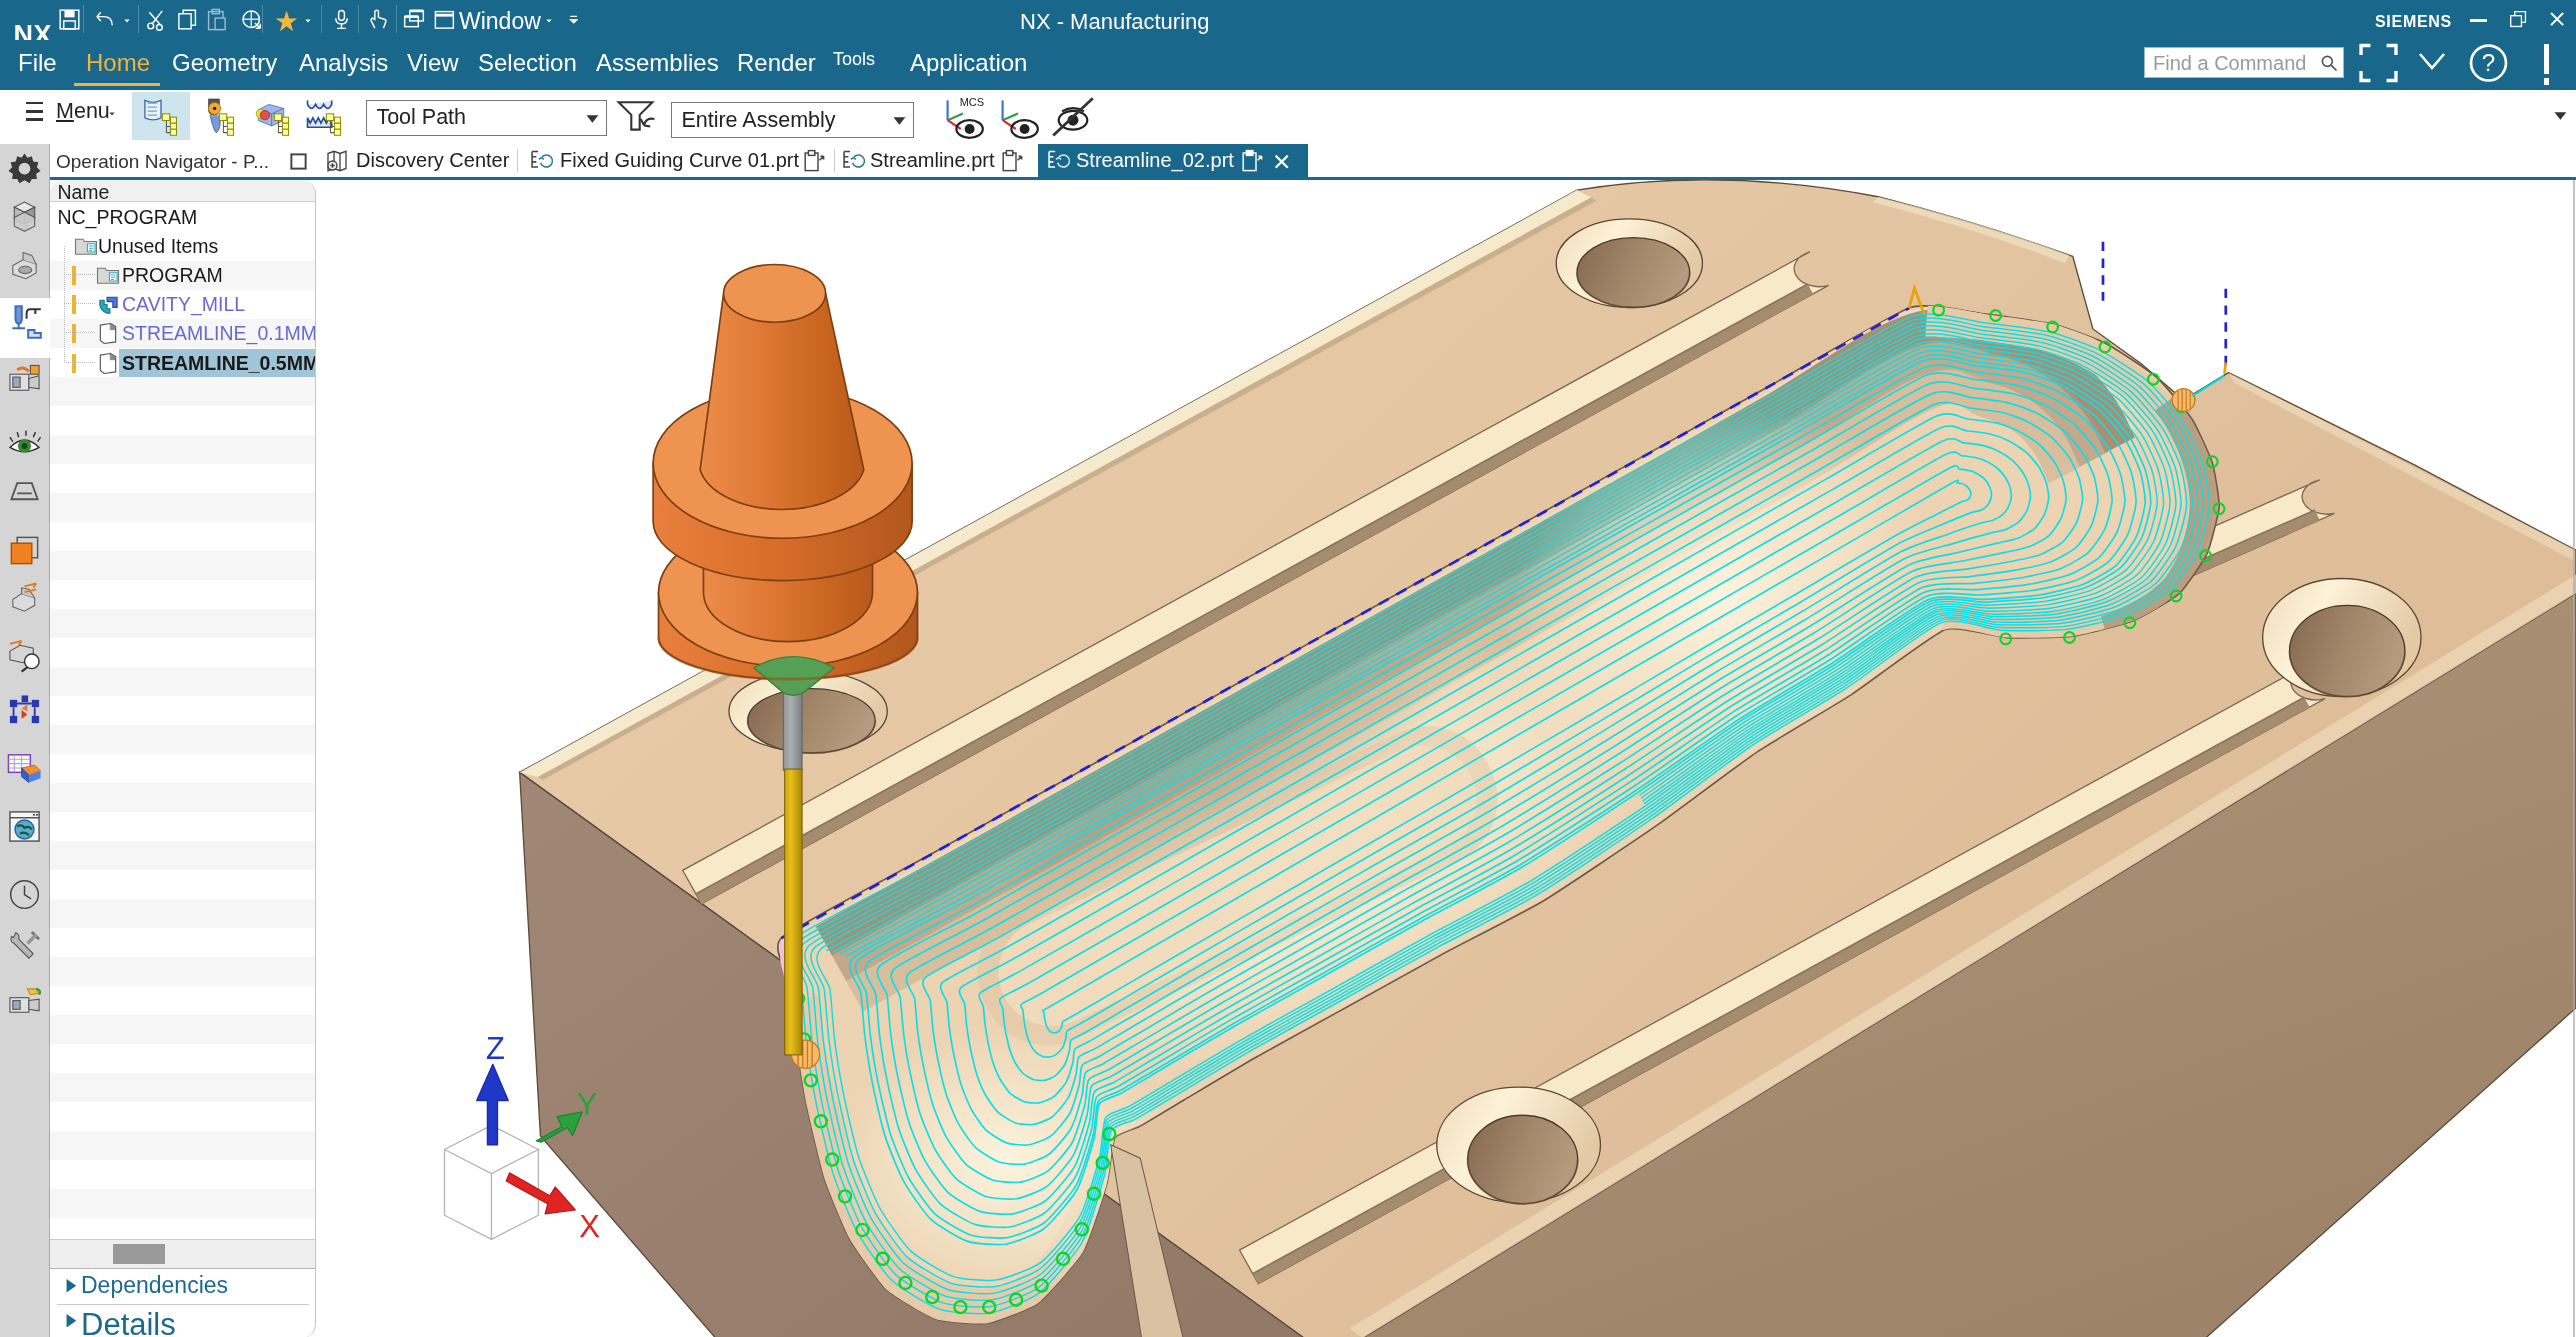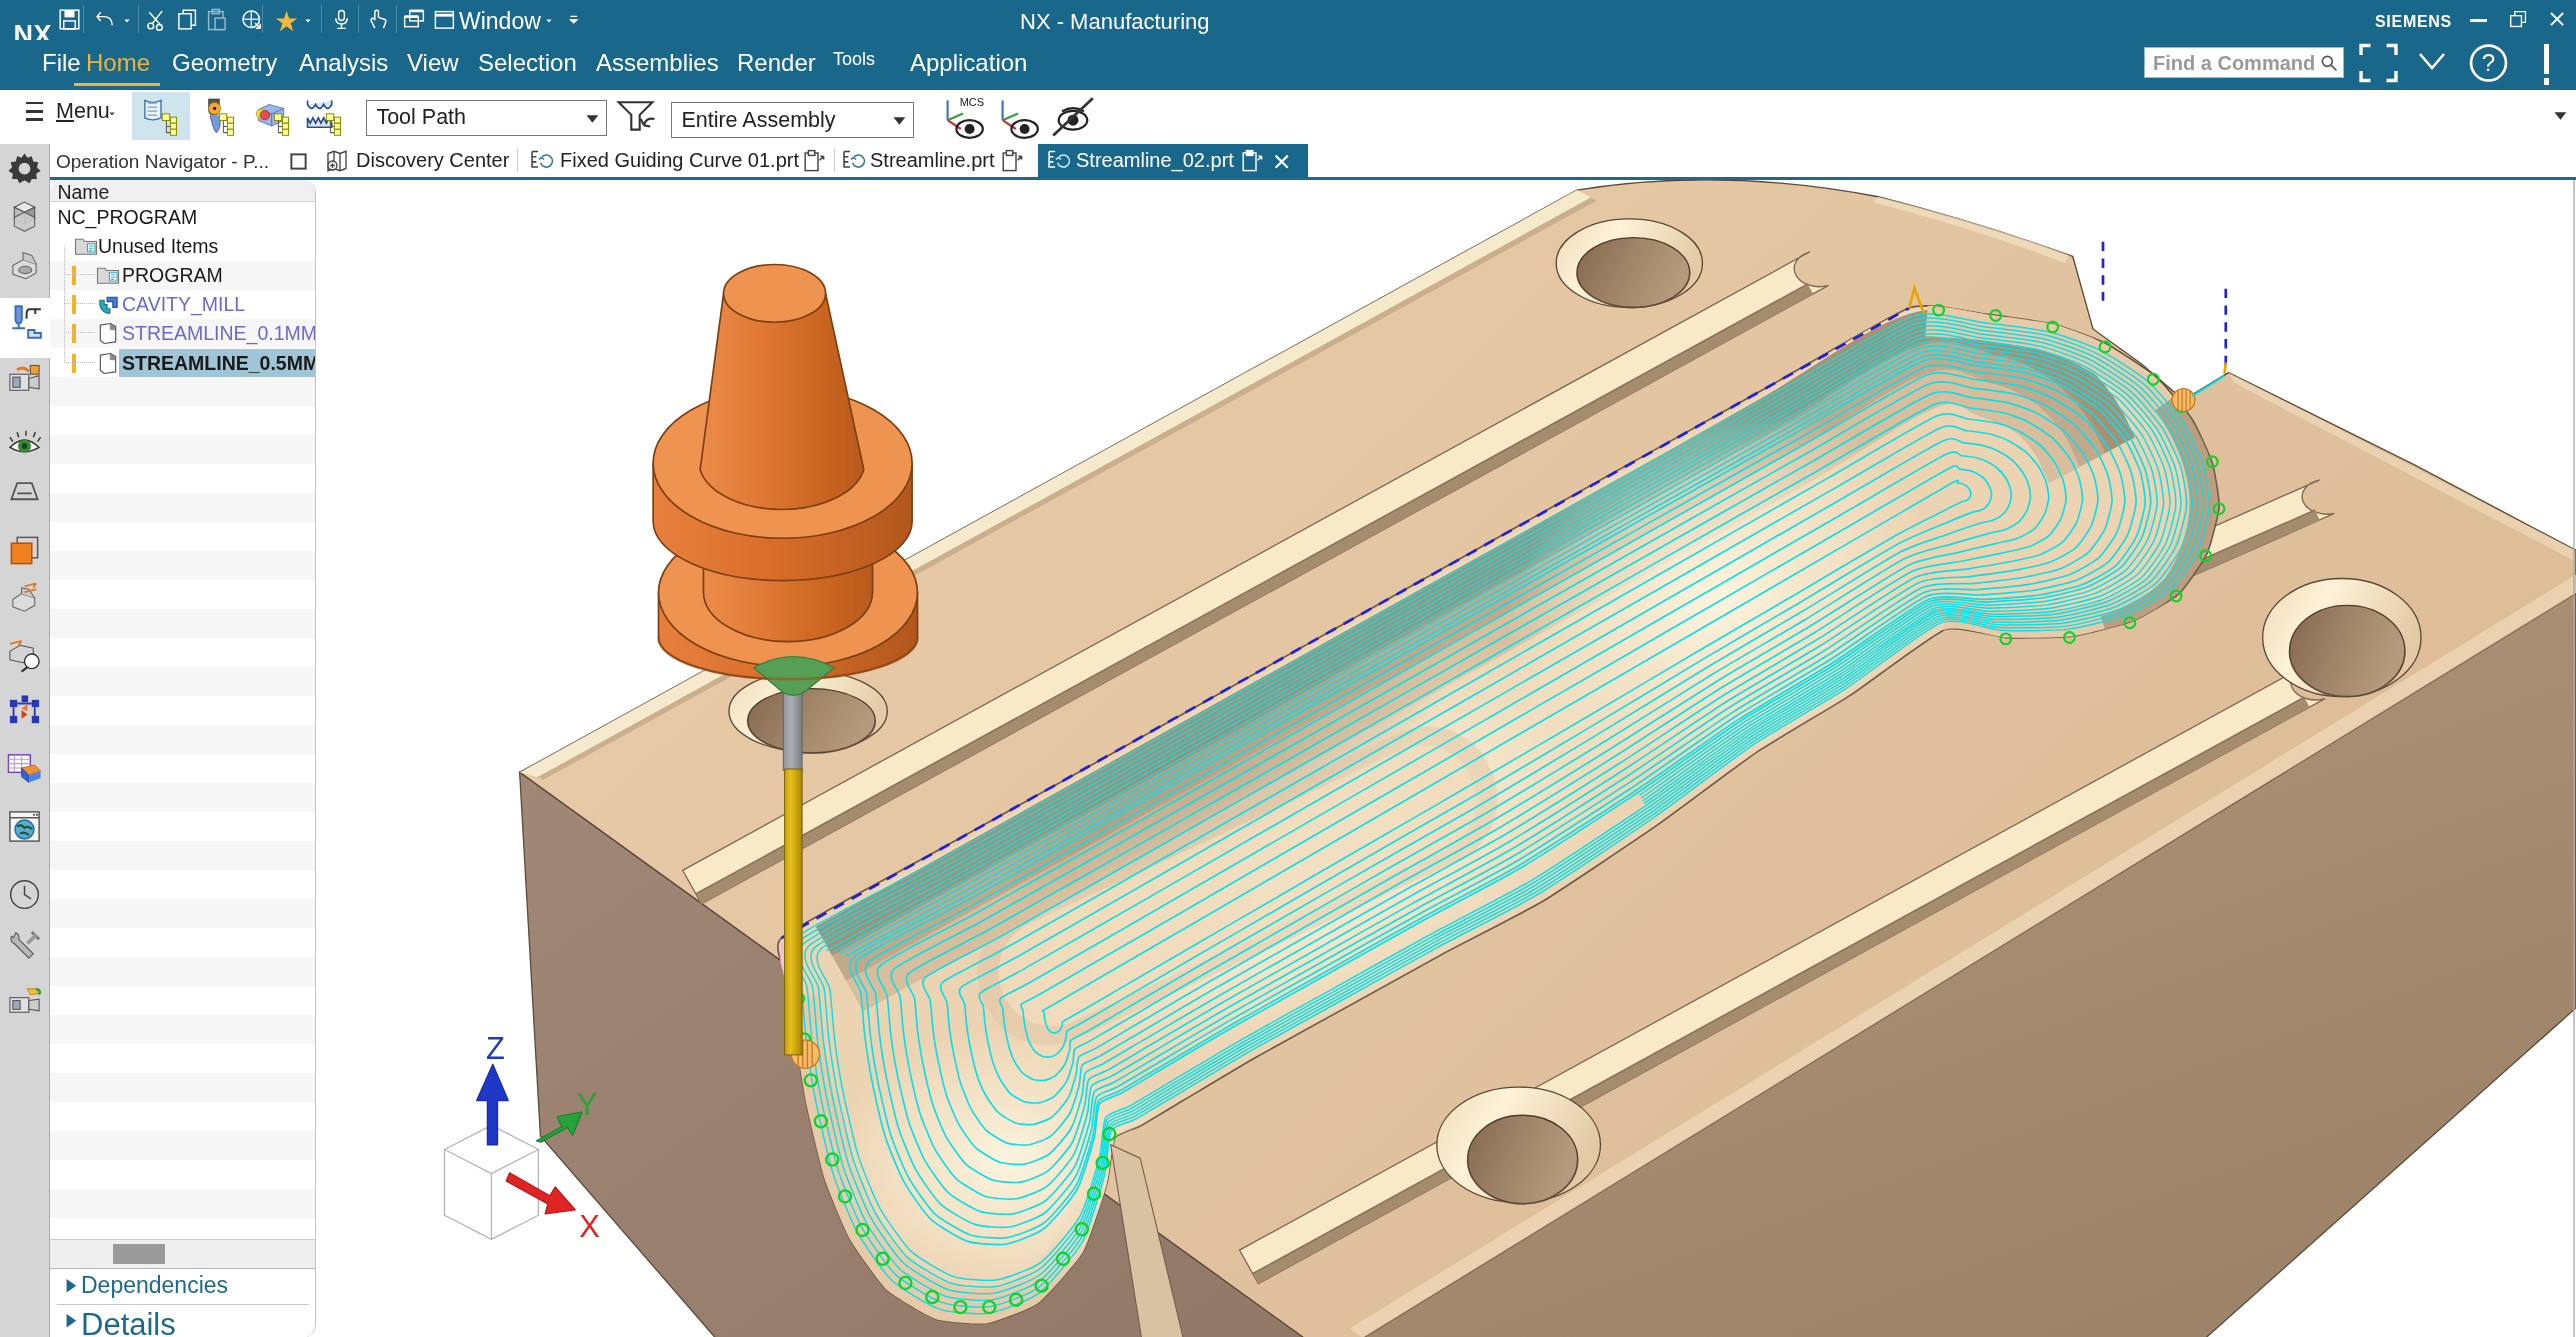--- a/index.html
+++ b/index.html
@@ -88,32 +88,32 @@
     <div class="abs" style="left:2470px;top:19px;width:17.4px;height:2.7px;background:#fff"></div>
     <svg class="abs icon" style="left:2508px;top:9.4px" width="21.5" height="21.5" viewBox="0 0 32 32" fill="none" stroke="#fff" stroke-width="2">
       <rect x="4" y="10" width="16" height="16"></rect>
       <path d="M10 10 L10 4 L26 4 L26 20 L20 20"></path>
     </svg>
     <svg class="abs icon" style="left:2547px;top:9.4px" width="21.5" height="21.5" viewBox="0 0 32 32" fill="none" stroke="#fff" stroke-width="2">
       <path d="M6 6 L24 24 M24 6 L6 24" stroke-width="3"></path>
     </svg>
   </div>
 <div id="menubar" class="abs">
-    <div class="abs" style="left:18px;top:9.4px;color:#fff;font-size:24px;margin-left:24px;">File</div>
+    <div class="abs" style="left:18px;top:9.4px;color:#fff;font-size:24px;">File</div>
     <div class="abs" style="left:86px;top:9.4px;color:#f2b33d;font-size:24px;">Home</div>
     <div class="abs" style="left:172px;top:9.4px;color:#fff;font-size:24px;">Geometry</div>
     <div class="abs" style="left:299px;top:9.4px;color:#fff;font-size:24px;">Analysis</div>
     <div class="abs" style="left:407px;top:9.4px;color:#fff;font-size:24px;">View</div>
     <div class="abs" style="left:478px;top:9.4px;color:#fff;font-size:24px;">Selection</div>
     <div class="abs" style="left:596px;top:9.4px;color:#fff;font-size:24px;">Assemblies</div>
     <div class="abs" style="left:737px;top:9.4px;color:#fff;font-size:24px;">Render</div>
     <div class="abs" style="left:833px;top:9.4px;color:#fff;font-size:18px;text-align:center;">Tools</div>
     <div class="abs" style="left:910px;top:9.4px;color:#fff;font-size:24px;">Application</div>
     <div class="abs" style="left:74px;top:43px;width:86px;height:3.4px;background:#f2b33d"></div>
-    <div class="abs" style="left:2144px;top:7.4px;width:200px;height:31px;background:#fff;border:0.7px solid #9eb8c4;font-weight:bold;">
+    <div class="abs" style="left:2144px;top:7.4px;width:200px;height:31px;background:#fff;border:0.7px solid #9eb8c4;">
       <div class="abs" style="left:8px;top:3.4px;color:#9a9a9a;font-size:20px;">Find a Command</div>
       <svg class="abs" style="right:4px;top:4.7px" width="20" height="20" viewBox="0 0 24 24" fill="none" stroke="#555" stroke-width="2">
         <circle cx="10" cy="10" r="6"></circle>
         <path d="M14.5 14.5 L21 21"></path>
       </svg>
     </div>
     <svg class="abs icon" style="left:2357px;top:1.3px" width="43" height="44" viewBox="0 0 32 32" fill="none" stroke="#fff" stroke-width="2">
       <path d="M3 10 L3 3 L10 3 M22 3 L29 3 L29 10 M29 22 L29 29 L22 29 M10 29 L3 29 L3 22" stroke-width="2.5"></path>
     </svg>
     <svg class="abs icon" style="left:2412px;top:8px" width="40" height="32" viewBox="0 0 32 32" fill="none" stroke="#fff" stroke-width="2">

